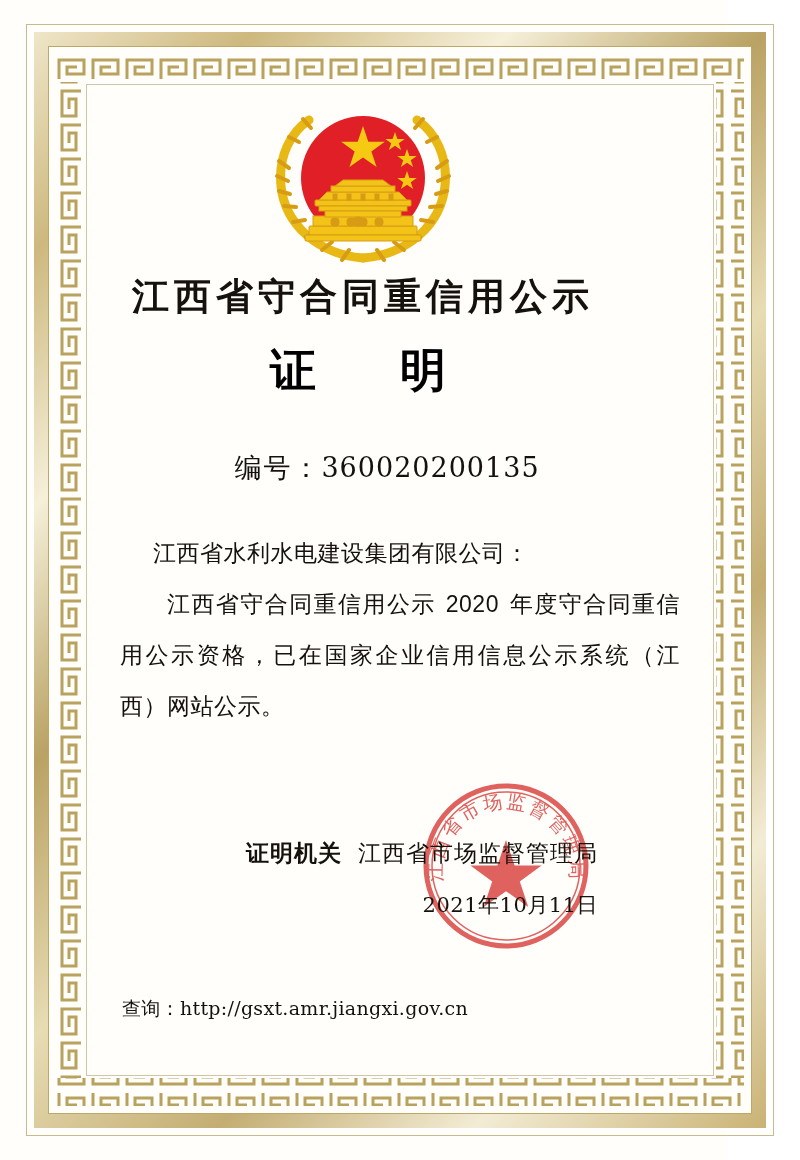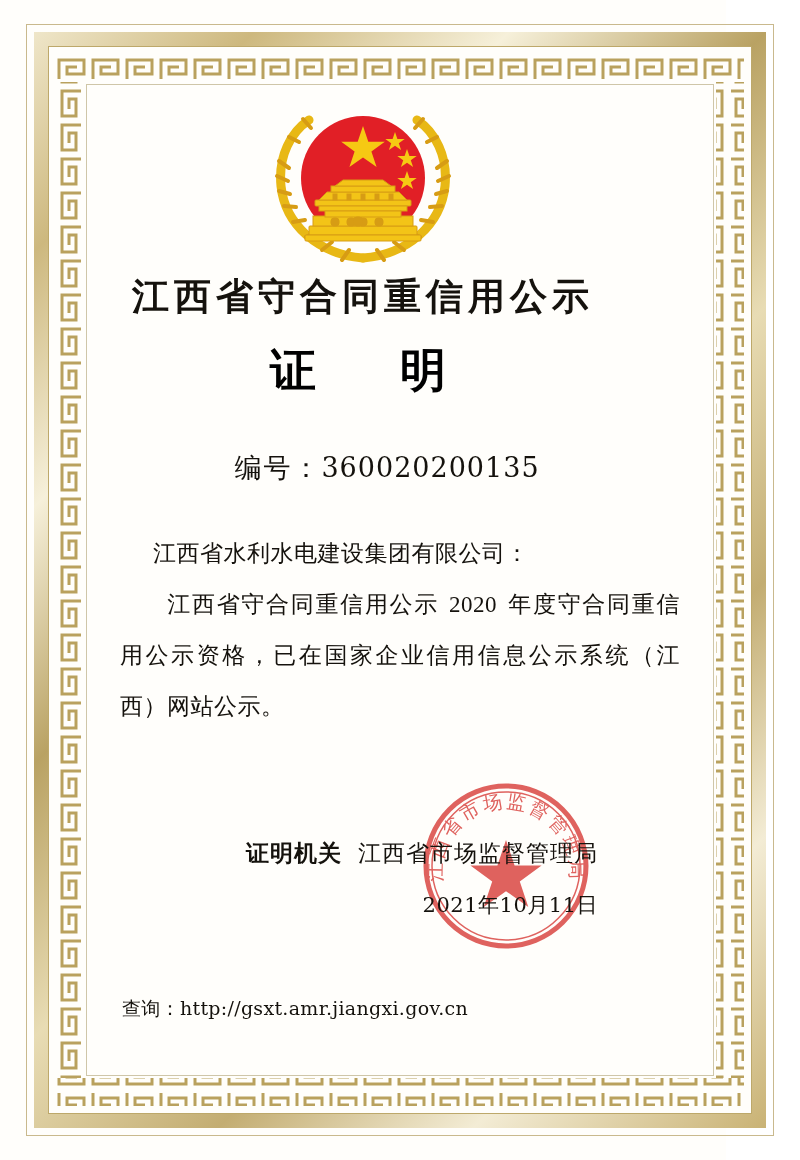--- a/index.html
+++ b/index.html
@@ -145,21 +145,21 @@
     font-family: "DejaVu Sans", "Liberation Sans", sans-serif;
   }
   .body-block .addressee { letter-spacing: 0.5px; margin-left: 33px; }
   .body-block .para {
     text-align: justify;
     text-justify: inter-ideograph;
     letter-spacing: 0.5px;
   }
   .body-block .indent { display: inline-block; width: 46px; }
   .body-block .year-num {
-    font-family: Liberation Serif, serif;
+    font-family: Liberation Sans, sans-serif;
     padding: 0 10px;
   }
   .body-block .closing { letter-spacing: 1px; }
 
   
   .sign-block {
     position: absolute;
     right: 128px;
     top: 838px;
     text-align: right;

